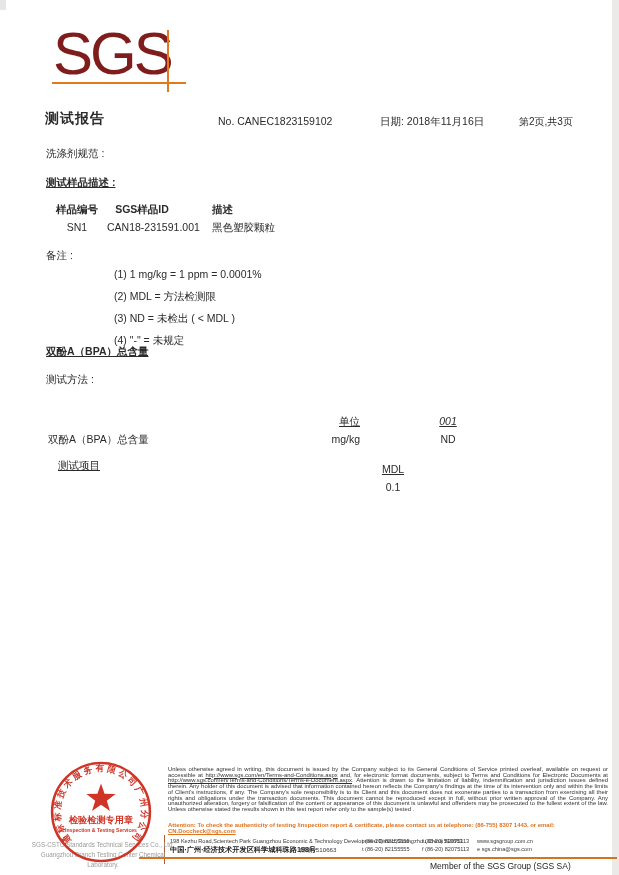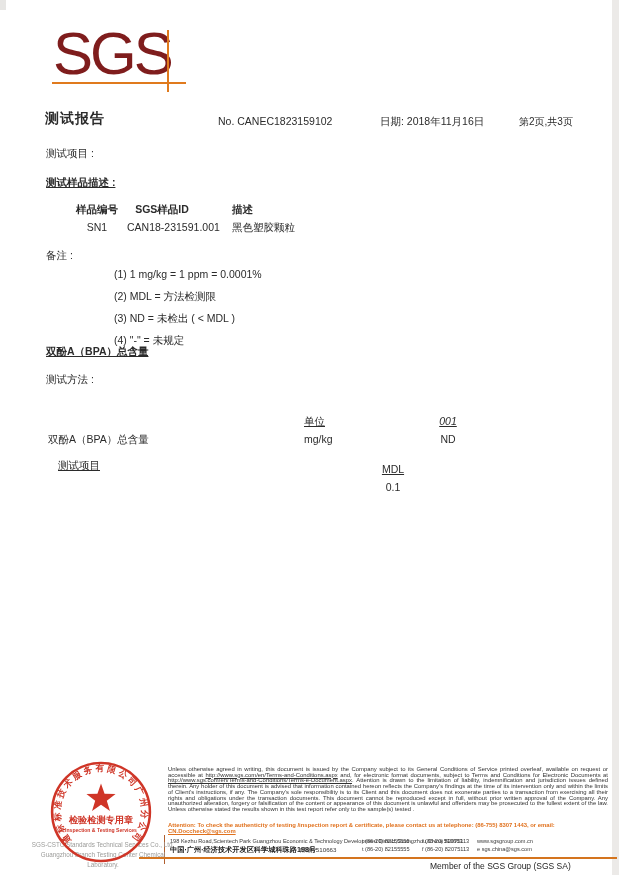--- a/index.html
+++ b/index.html
@@ -16,36 +16,36 @@
   .logo-hline{left:52px;top:82px;width:134px;height:2px;background:#e07a1d;}
   .logo-vline{left:167px;top:30px;width:2px;height:62px;background:#e07a1d;}
   
   .doc-title{left:45px;top:110px;font-size:14px;font-weight:bold;letter-spacing:1px;text-align:right;}
   .report-no{left:218px;top:115px;font-size:10.5px;}
   .doc-date{left:380px;top:115px;font-size:10.5px;}
   .page-info{left:519px;top:115px;font-size:10px;}
   
   .results-label{left:46px;top:147px;font-size:10.5px;}
   .sample-title{left:46px;top:176px;font-size:10.5px;font-weight:bold;text-decoration:underline;}
-  .sample-table{left:67px;top:203px;width:420px;font-size:10.5px;}
+  .sample-table{left:47px;top:203px;width:420px;font-size:10.5px;}
   .sample-row{display:flex;align-items:baseline;height:18px;white-space:nowrap;}
   .sc1{width:60px;text-align:center;flex:none;}
   .sc2{width:70px;text-align:center;flex:none;}
   .sc3{margin-left:35px;flex:none;}
   .sample-row.hdr{font-weight:bold;}
   .remarks-label{left:46px;top:249px;font-size:10.5px;}
   .remarks{left:114px;top:263px;font-size:10.5px;line-height:22px;}
   .bpa-title{left:46px;top:345px;font-size:10.5px;font-weight:bold;text-decoration:underline;}
   .method-label{left:46px;top:373px;font-size:10.5px;}
   .method-text{left:114px;top:373px;width:468px;font-size:10.5px;line-height:21px;text-align:justify;}
   .result-table{left:48px;top:415px;width:540px;font-size:10.5px;}
   .rrow{position:relative;height:18px;}
   .r-item{position:absolute;left:0;top:0;white-space:nowrap;}
   .rrow.hdr .r-item{left:10px;text-decoration:underline;margin-top:44px;}
-  .r-unit{position:absolute;left:256px;top:0;width:56px;text-align:left;white-space:nowrap;}
+  .r-unit{position:absolute;left:256px;top:0;width:56px;text-align:right;white-space:nowrap;}
   .r-mdl{position:absolute;left:325px;top:0;width:40px;text-align:center;white-space:nowrap;margin-top:48px;}
   .r-val{position:absolute;left:380px;top:0;width:40px;text-align:center;white-space:nowrap;}
   .rrow.hdr .r-unit,.rrow.hdr .r-mdl{text-decoration:underline;}
   .rrow.hdr .r-val{text-decoration:underline;font-style:italic;}
   
   .stamp{left:47px;top:760px;z-index:2;}
   .company-lines{left:28px;top:840px;width:150px;text-align:center;font-size:6.3px;line-height:10px;color:#9b9b99;z-index:1;}
   .disclaimer{left:168px;top:767px;width:440px;font-size:5.9px;line-height:5.7px;text-align:justify;color:#333;}
   .disclaimer .lnk{text-decoration:underline;}
   .attention{left:168px;top:822px;width:440px;font-size:5.9px;line-height:6px;color:#e0711d;font-weight:bold;}
@@ -75,21 +75,21 @@
 
   <div class="abs logo-text">SGS</div>
   <div class="abs logo-hline"></div>
   <div class="abs logo-vline"></div>
 
   <div class="abs doc-title">测试报告</div>
   <div class="abs report-no">No. CANEC1823159102</div>
   <div class="abs doc-date">日期: 2018年11月16日</div>
   <div class="abs page-info">第2页,共3页</div>
 
-  <div class="abs results-label">测试项目 :</div>
+  <div class="abs results-label">洗涤剂规范 :</div>
   <div class="abs sample-title">测试样品描述 :</div>
 
   <div class="abs sample-table">
     <div class="sample-row hdr">
       <span class="sc1">样品编号</span>
       <span class="sc2">SGS样品ID</span>
       <span class="sc3">描述</span>
     </div>
     <div class="sample-row">
       <span class="sc1">SN1</span>

